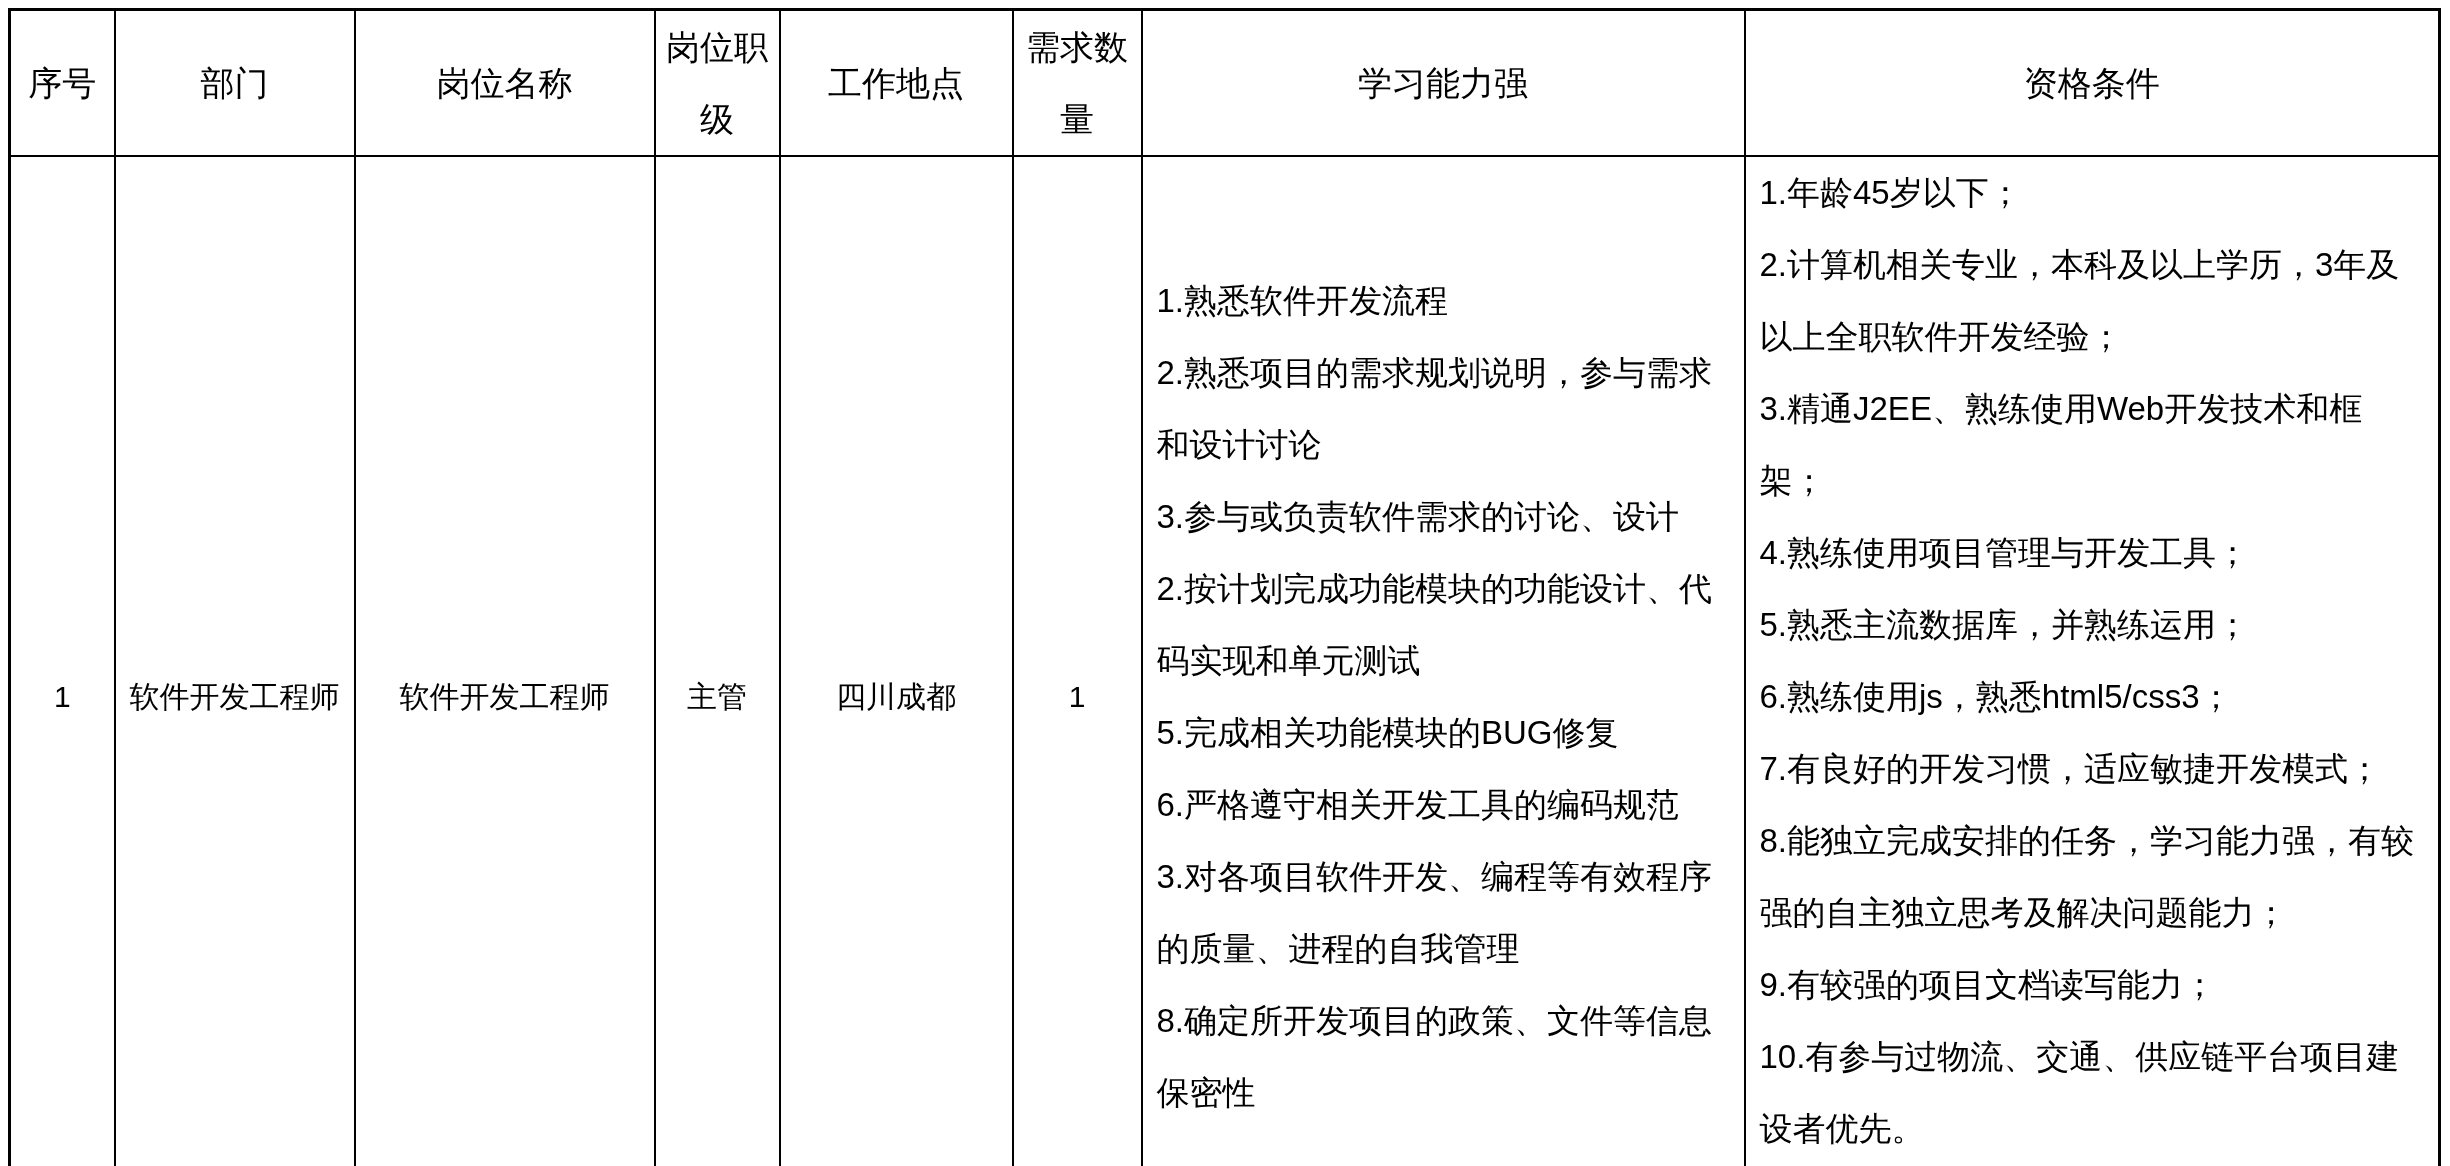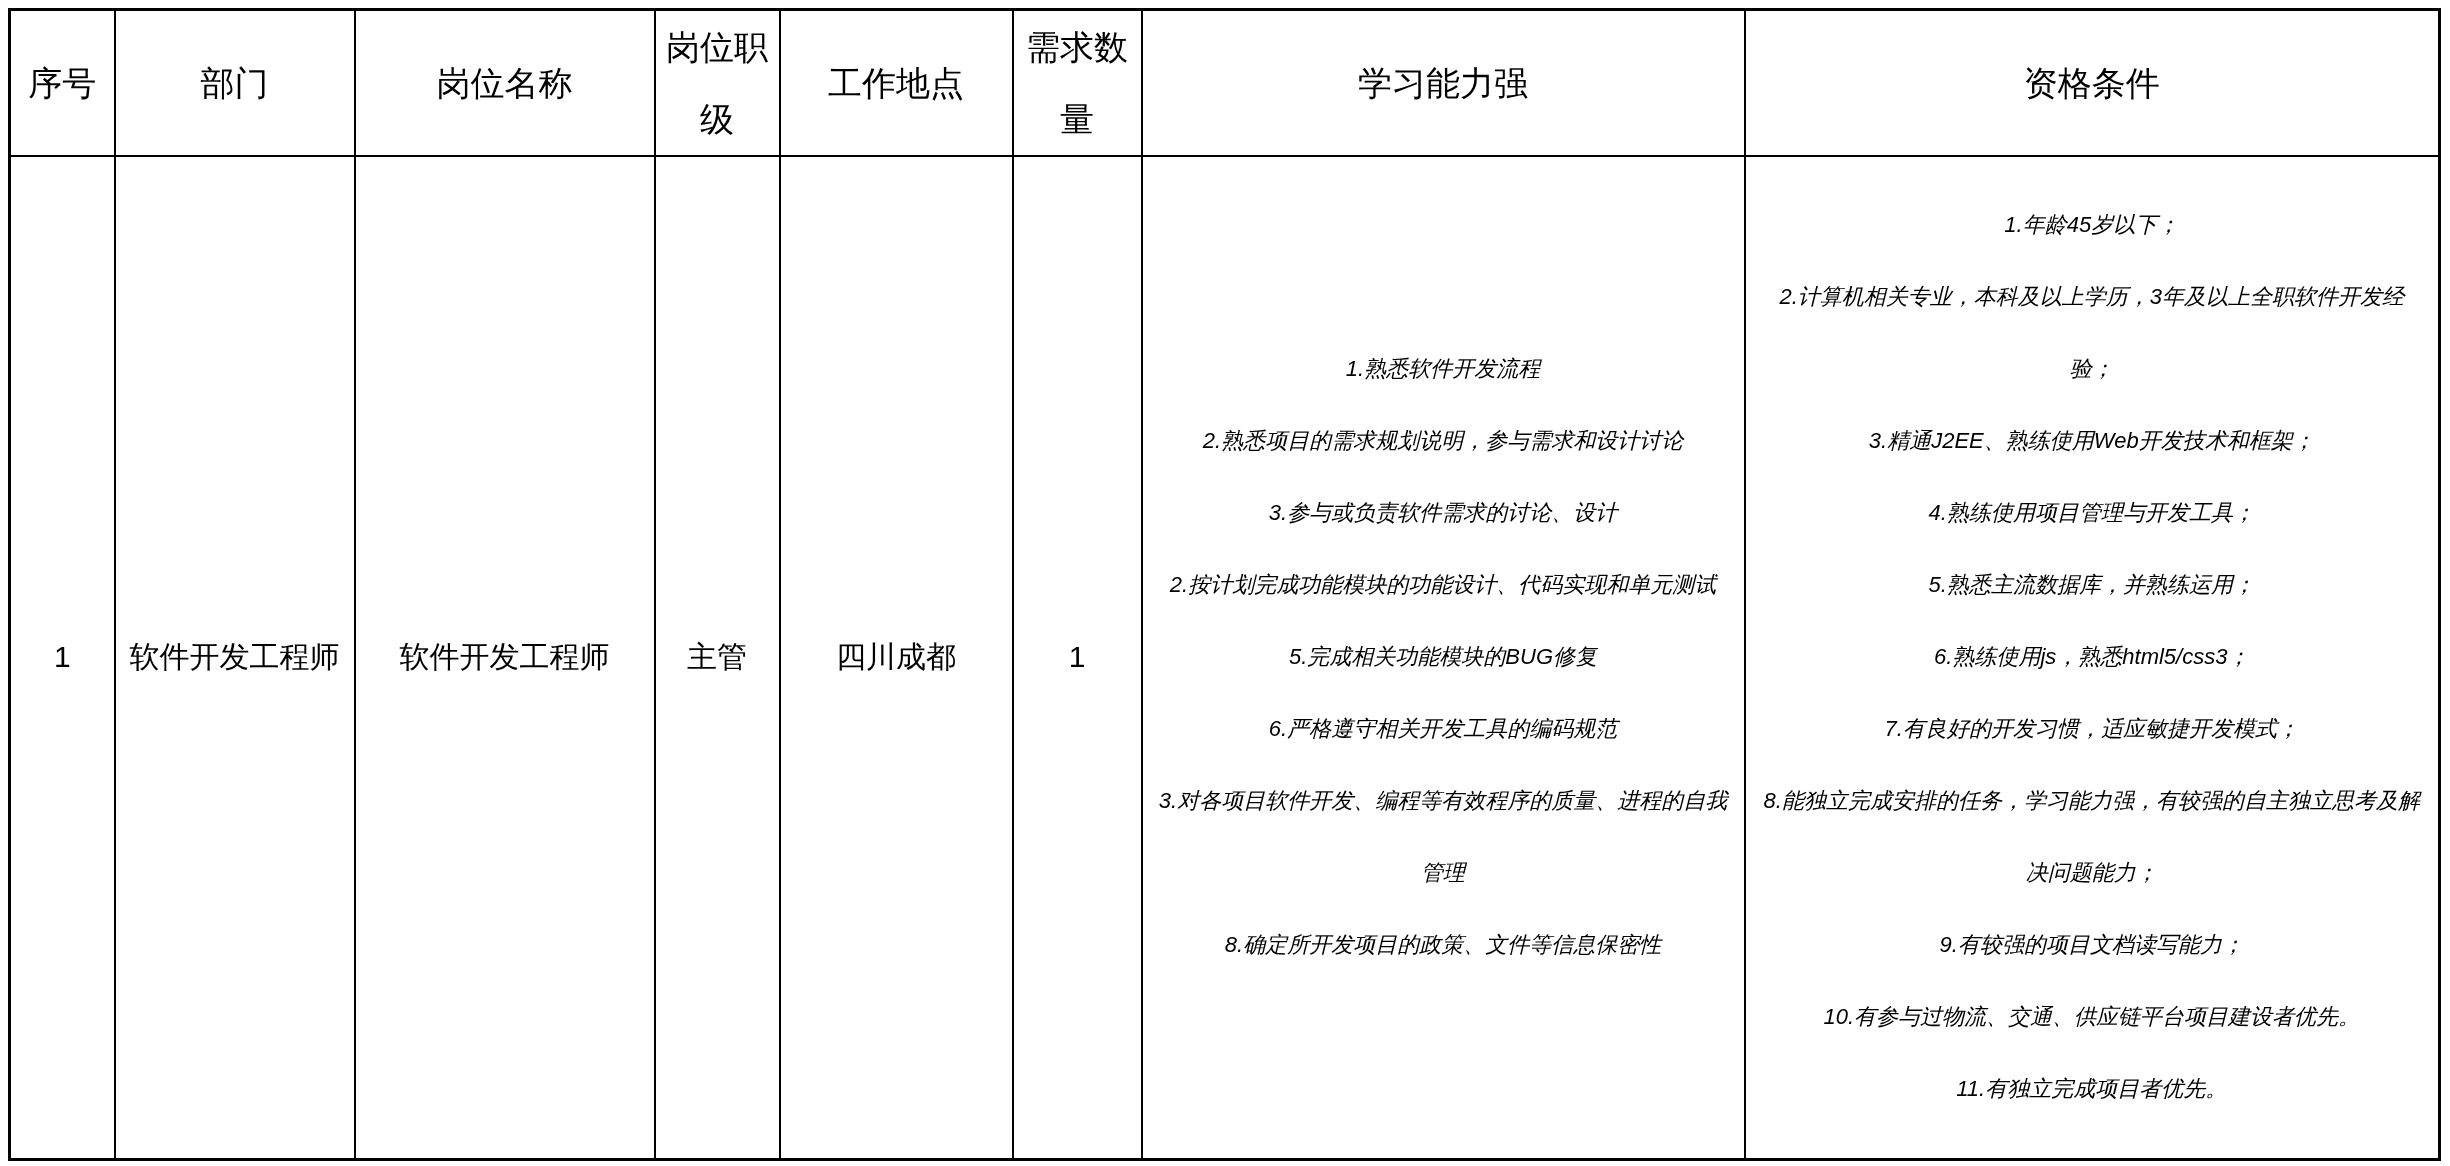--- a/index.html
+++ b/index.html
@@ -43,24 +43,23 @@
   td.cell-center {
     font-size: 30px;
     text-align: center;
     padding: 0 4px;
   }
   td.cell-text {
     text-align: left;
     padding: 0 14px;
   }
   .item {
-    font-size: 22px;
+    font-size: 33px;
     line-height: 72px;
-    text-align: center;
-    font-style: italic;
+    text-align: left;
   }
   
   col.c-index     { width: 105px; }
   col.c-dept      { width: 240px; }
   col.c-position  { width: 300px; }
   col.c-level     { width: 125px; }
   col.c-location  { width: 233px; }
   col.c-headcount { width: 129px; }
   col.c-desc      { width: 603px; }
   col.c-qual      { width: 695px; }

